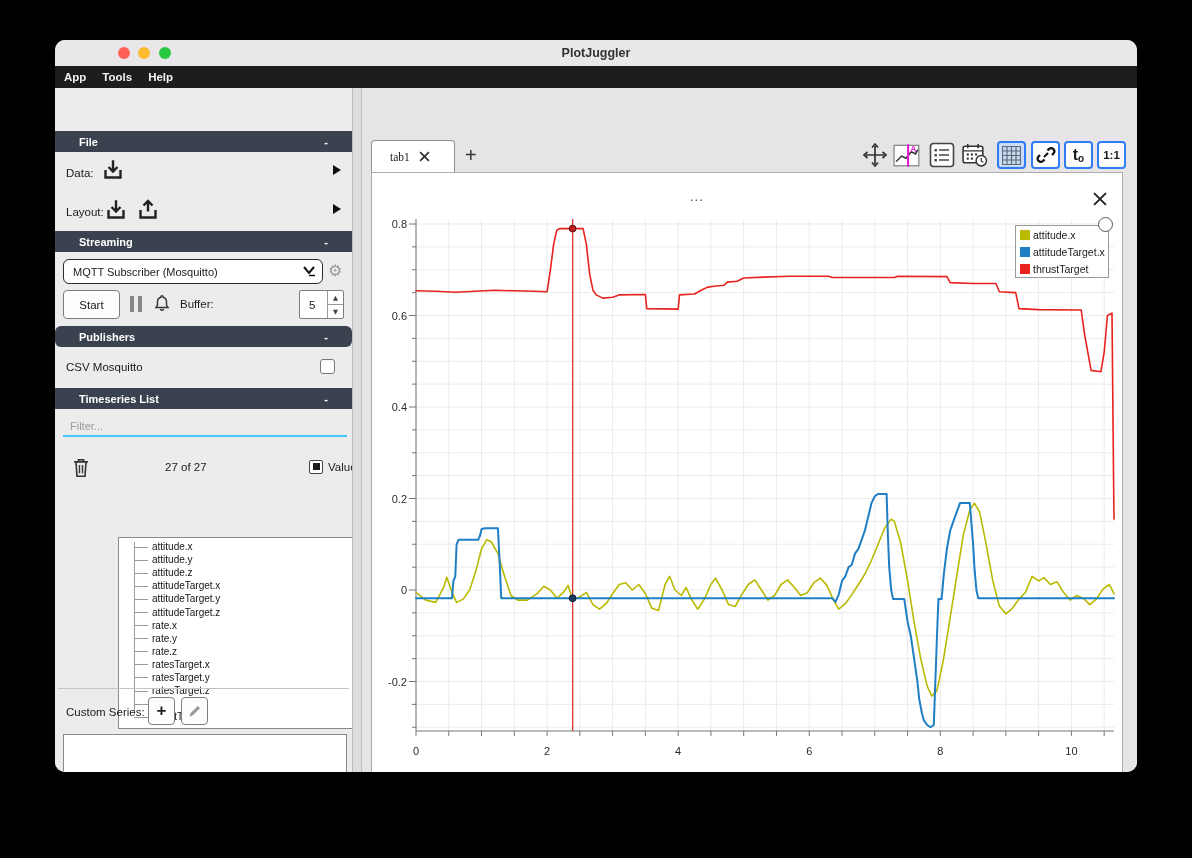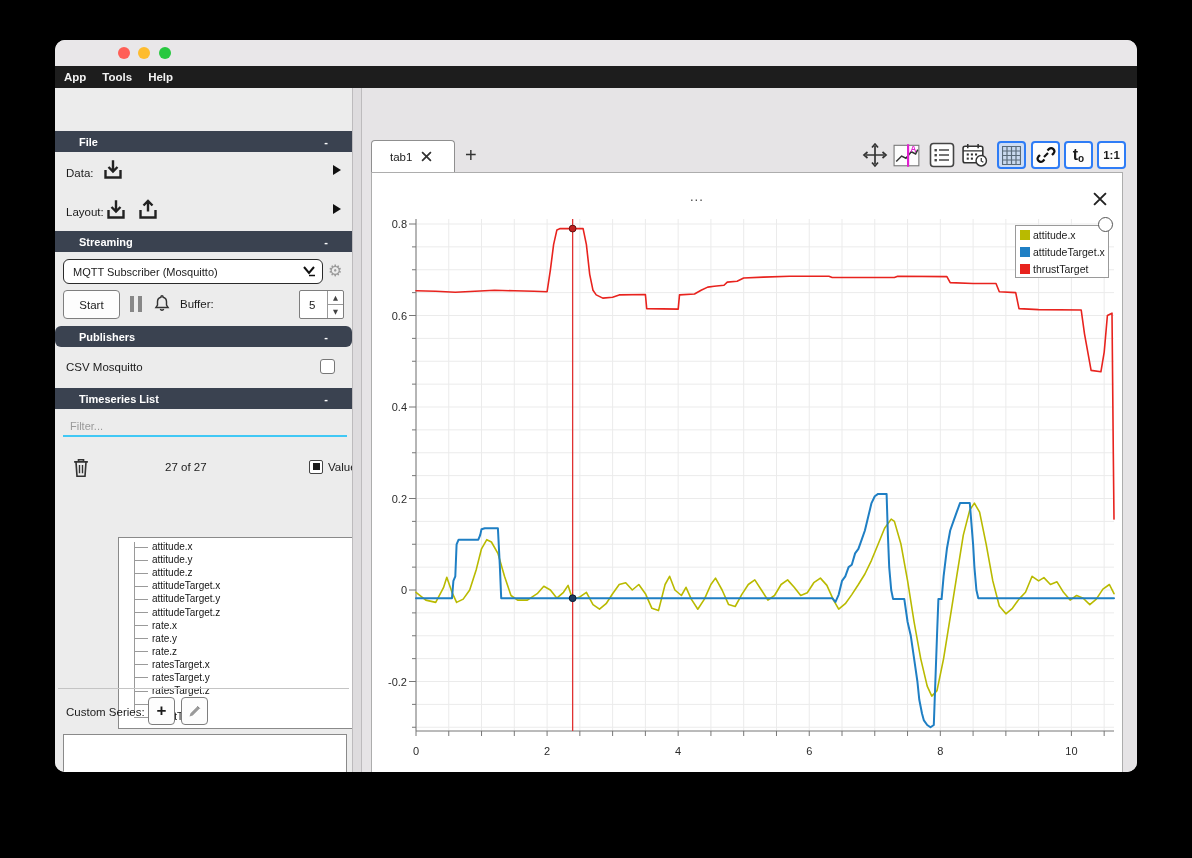--- a/index.html
+++ b/index.html
@@ -55,20 +55,21 @@
 </head>
 <body>
 
 <div id="screen">
  <div id="window" class="abs">
 
   <div id="titlebar" class="abs">
     <div class="abs light" style="left:63px;background:#ff5f57;"></div>
     <div class="abs light" style="left:83px;background:#febc2e;"></div>
     <div class="abs light" style="left:104px;background:#28c840;"></div>
+    <div id="title" class="abs">PlotJuggler</div>
   </div>
 
   <div id="menubar" class="abs">
         <div class="menu-item">App</div>
         <div class="menu-item">Tools</div>
         <div class="menu-item">Help</div>
       </div>
 
   <div id="leftpanel" class="abs">
 
@@ -248,21 +249,21 @@
             <path d="M10.5 3.3l2.2 2.2" stroke="#777" stroke-width="1"></path>
           </svg>
     </div>
     <div class="abs" style="left:8px;top:646px;width:284px;height:67px;background:#fff;border:1.3px solid #8a8a8a;box-sizing:border-box;"></div>
   </div>
   <div id="divider" class="abs"></div>
 
   <div id="rightpanel" class="abs">
 
     <div id="tab1" class="abs">
-      <span style="margin-left:18px;font-size:11.5px;">tab1</span>
+      <span style="margin-left:18px;font-size:11.5px;font-family:Liberation Serif, serif;">tab1</span>
       <span style="margin-left:9px;display:flex;">
         <svg width="11" height="11" viewBox="0 0 10 10">
               <path d="M1 1L9 9M9 1L1 9" stroke="#333" stroke-width="1.6"></path>
             </svg>
       </span>
     </div>
     <div class="abs" style="left:103px;top:56px;font-size:20px;color:#333;">+</div>
 
     <div class="abs toolbtn" style="left:498px;">
       <svg width="26" height="26" viewBox="0 0 26 26">

